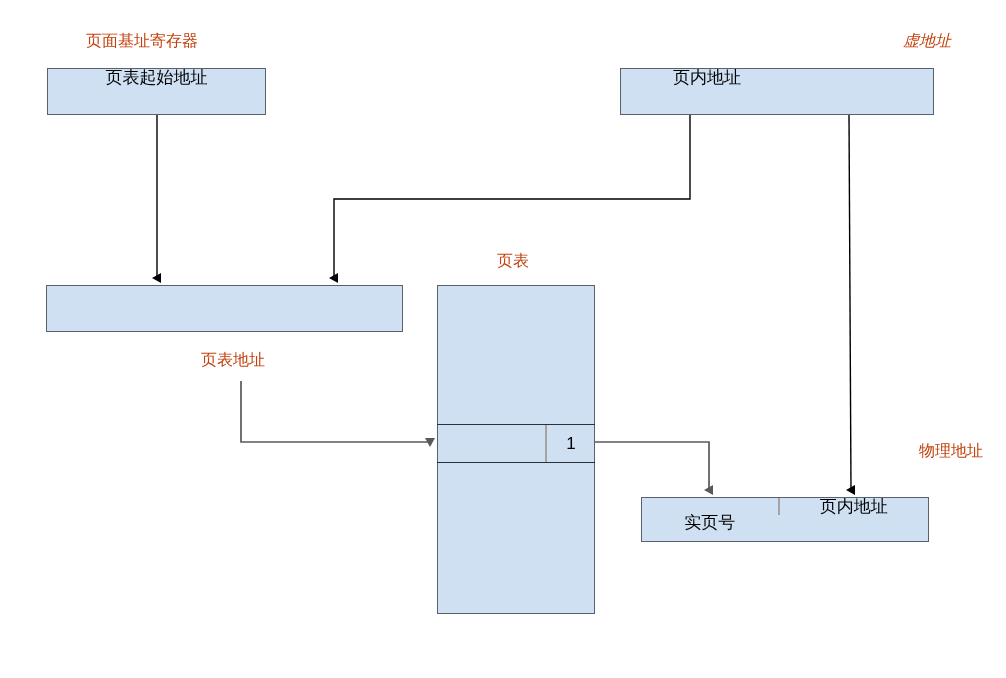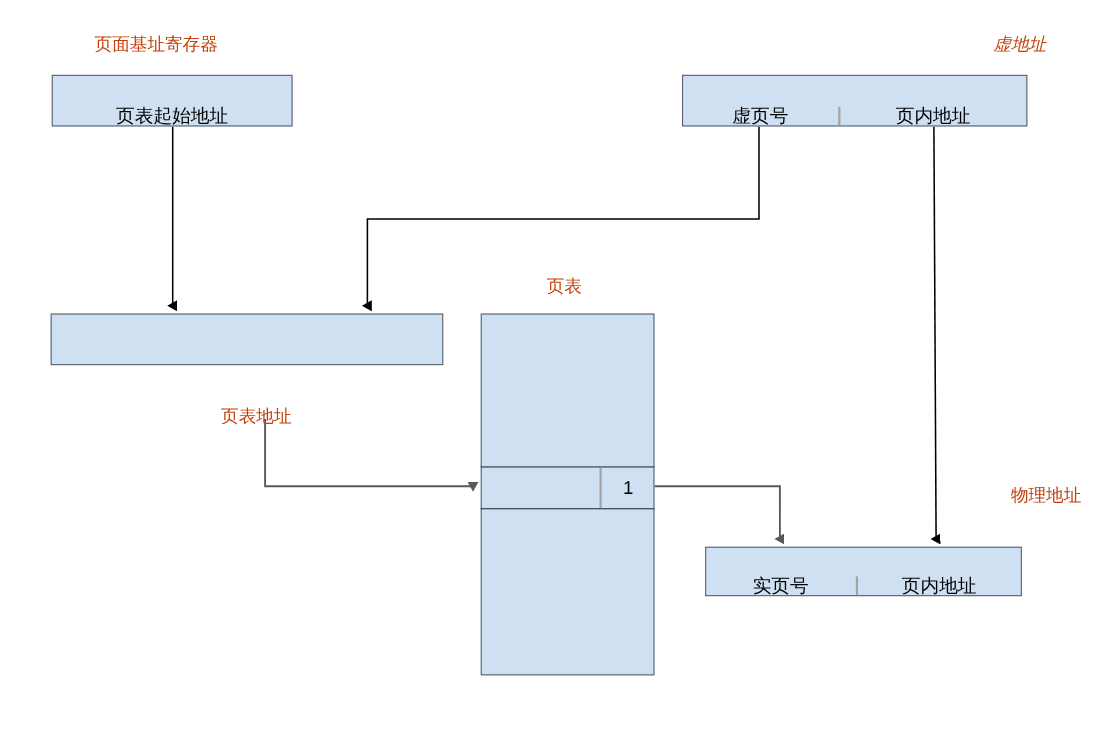--- a/index.html
+++ b/index.html
@@ -25,21 +25,21 @@
     width: 1006px;
     height: 678px;
     pointer-events: none;
   }
   .box {
     position: absolute;
     box-sizing: border-box;
     background: #cfe0f3;
     border: 1px solid #59626b;
     display: flex;
-    align-items: flex-end;
+    align-items: flex-start;
   }
   .cell {
     box-sizing: border-box;
     display: flex;
     align-items: center;
     justify-content: center;
     color: #000000;
     font-size: 17px;
     line-height: 1;
     white-space: nowrap;
@@ -62,21 +62,21 @@
   
   #va-box { left: 620px; top: 68px; width: 314px; height: 47px; }
   #va-box .c0 { width: 141px; }
   #va-box .c1 { width: 172px; }
   #va-caption { left: 903px; top: 33px; font-style: italic; }
 
   
   #pta-box { left: 46px; top: 285px; width: 357px; height: 47px; }
   #pta-box .c0 { width: 222px; }
   #pta-box .c1 { width: 134px; }
-  #pta-caption { left: 201px; top: 372px; }
+  #pta-caption { left: 201px; top: 352px; }
 
   
   #pt-box {
     left: 437px; top: 285px; width: 158px; height: 329px;
     display: block;
   }
   #pt-caption { left: 497px; top: 253px; font-family: Liberation Serif, serif; }
   #pt-entry {
     position: absolute;
     left: -1px;
@@ -87,21 +87,21 @@
     border-top: 1px solid #28313a;
     border-bottom: 1px solid #28313a;
     display: flex;
     align-items: stretch;
   }
   #pt-entry .c0 { width: 108px; }
   #pt-entry .c1 { width: 50px; }
 
   
   #pa-box { left: 641px; top: 497px; width: 288px; height: 45px; }
-  #pa-box .c0 { width: 136px; }
+  #pa-box .c0 { width: 136px; margin-top: 16px; }
   #pa-box .c1 { width: 151px; }
   #pa-caption { left: 919px; top: 443px; }
 </style>
 </head>
 <body>
 
 <div id="canvas">
 
   <svg class="wires" viewBox="0 0 1006 678" xmlns="http://www.w3.org/2000/svg">
     <defs>
@@ -129,21 +129,20 @@
 
   <div class="caption" id="pbr-caption">页面基址寄存器</div>
 
   <div class="box" id="pbr-box">
     <div class="cell c0" style="width:100%">页表起始地址</div>
   </div>
 
   <div class="caption" id="va-caption">虚地址</div>
 
   <div class="box" id="va-box">
-    <div class="cell c0">虚页号</div>
     <div class="cell c1">页内地址</div>
   </div>
 
   <div class="box" id="pta-box">
     <div class="cell c0"></div>
     <div class="cell c1"></div>
   </div>
 
   <div class="caption" id="pta-caption">页表地址</div>
 

